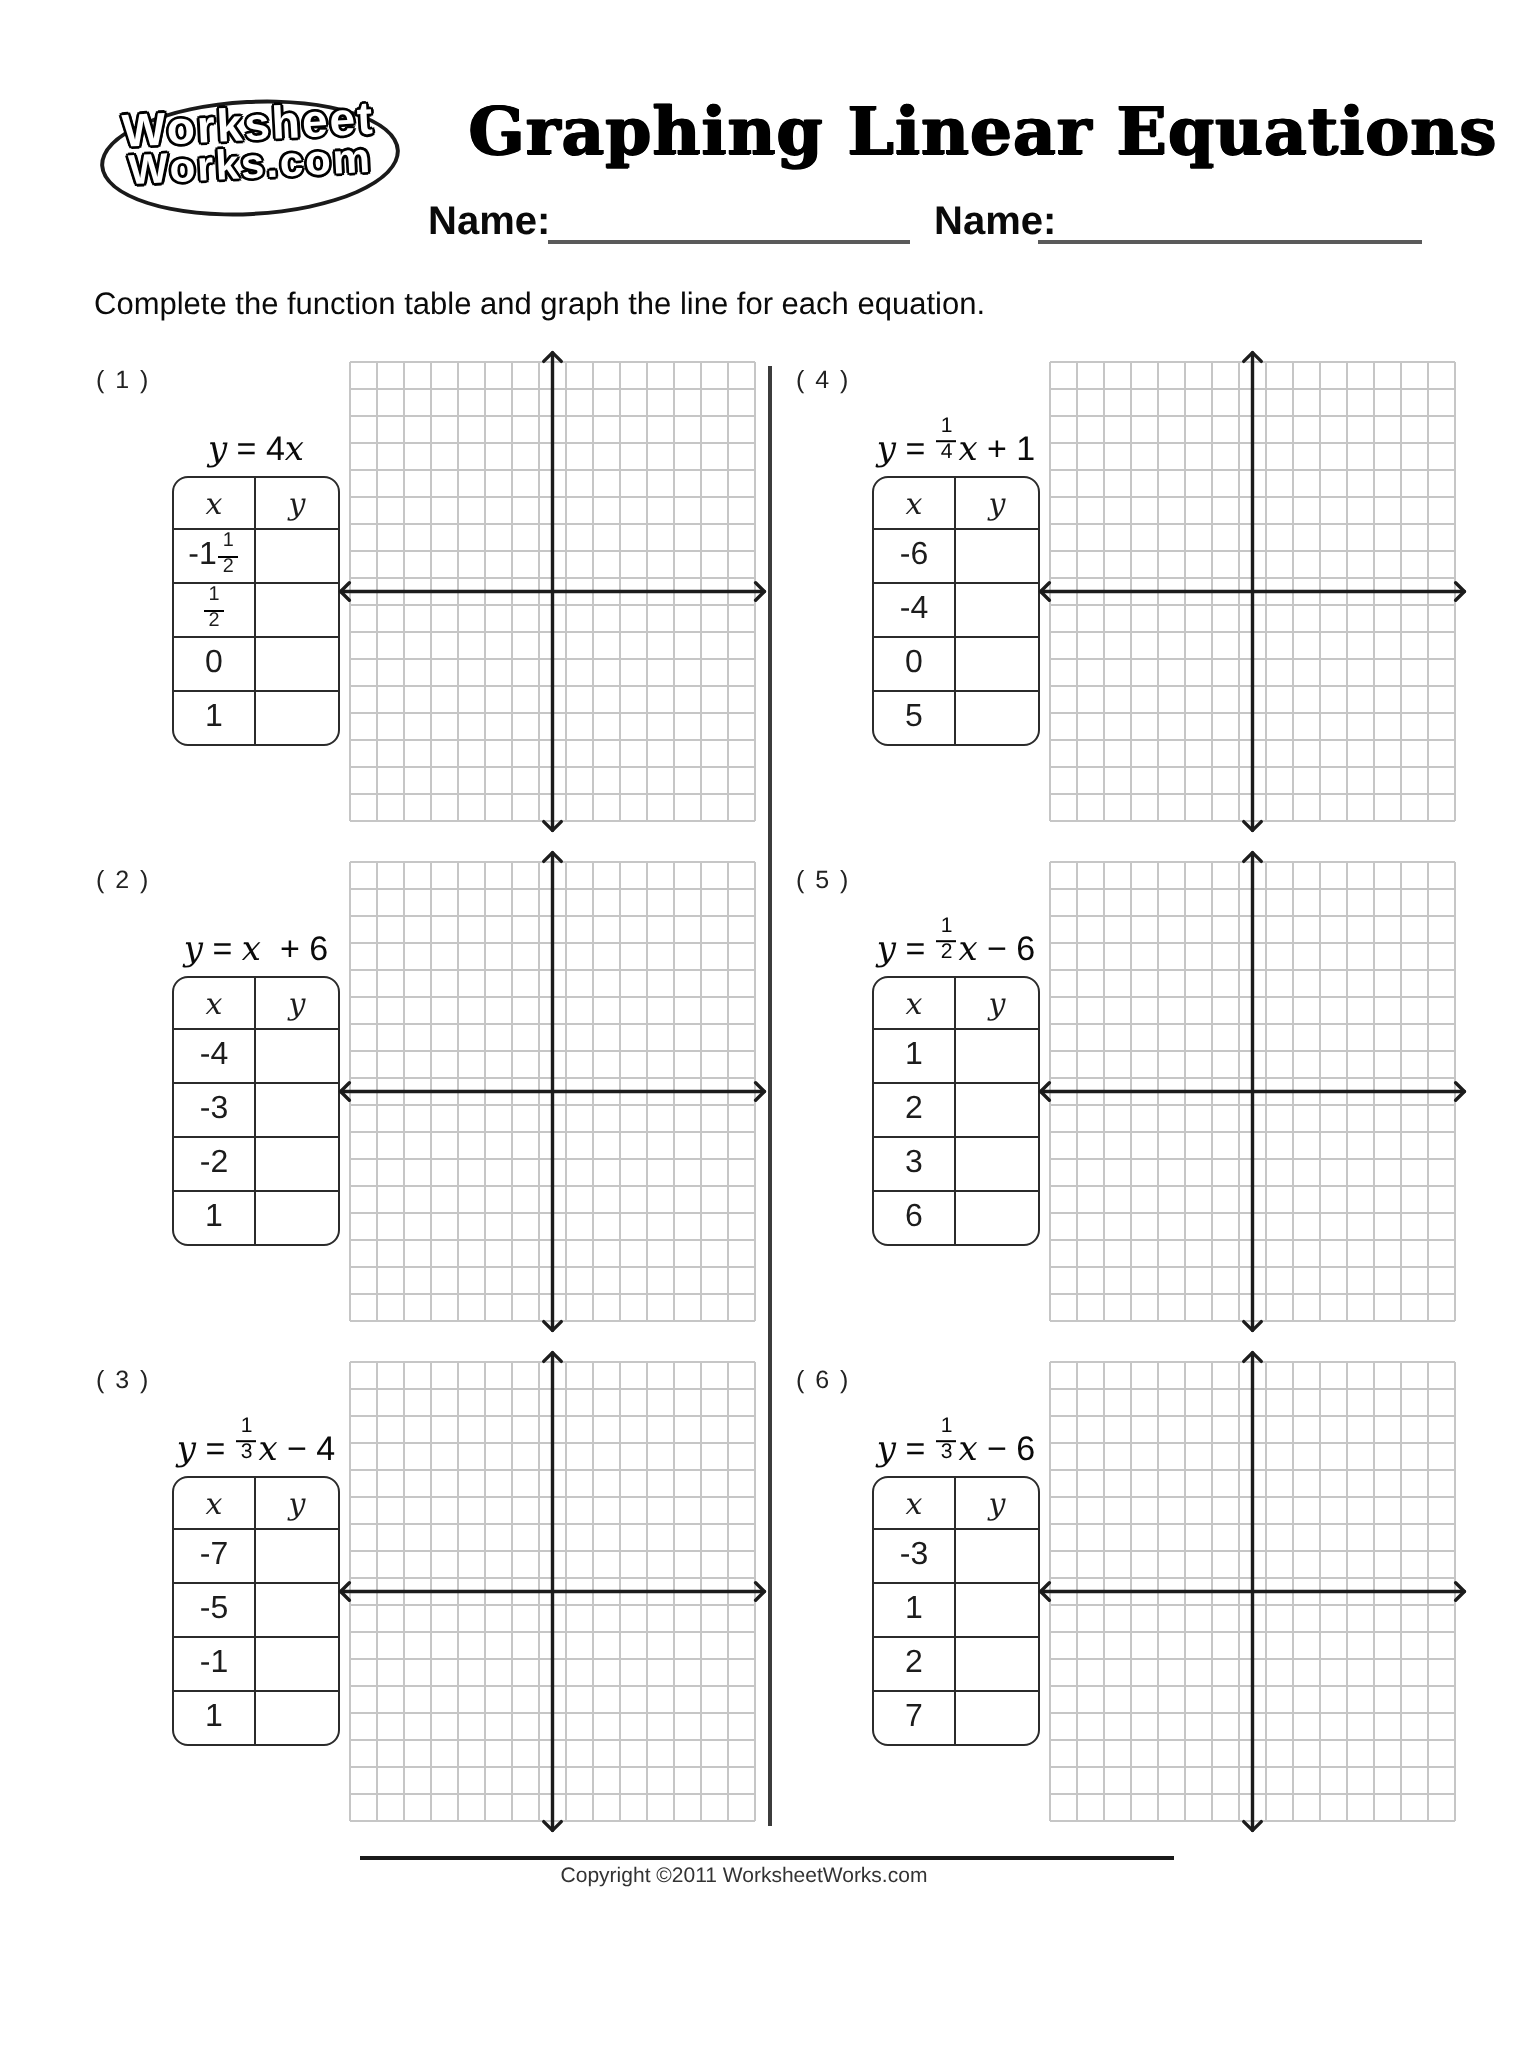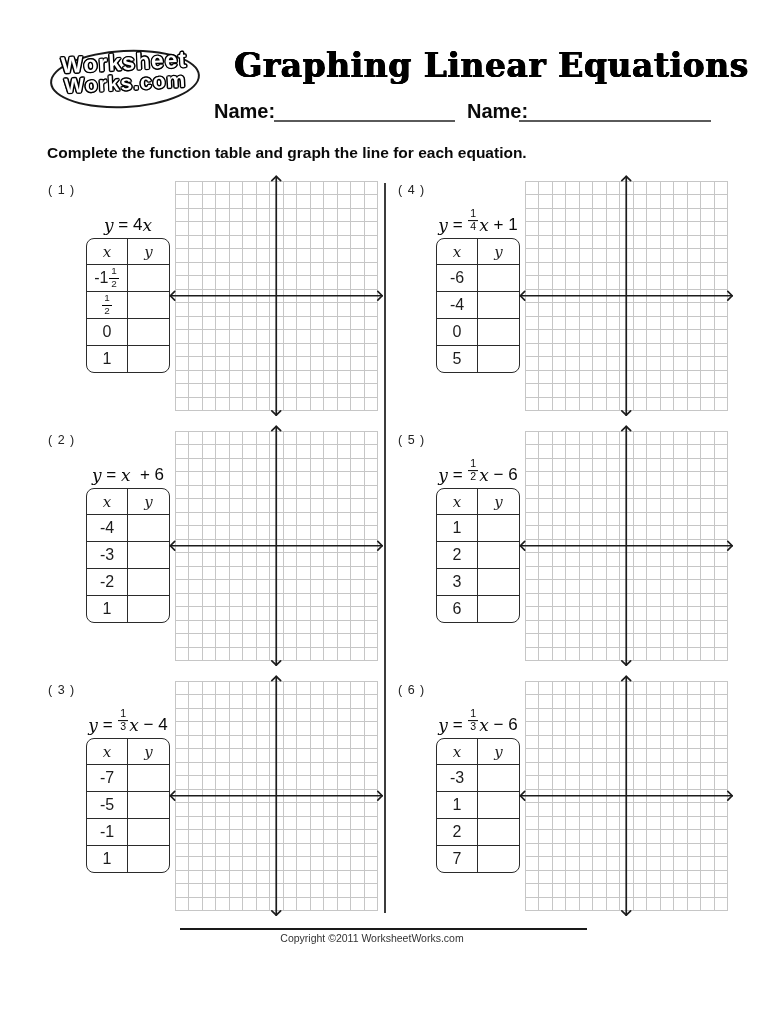--- a/index.html
+++ b/index.html
@@ -37,21 +37,21 @@
   }
 
   .field-label { position:absolute; font-weight:bold; font-size:20px; color:#0a0a0a; }
   .name-label { left:214px; top:100px; }
   .date-label { left:467px; top:100px; }
   .write-line { position:absolute; height:2px; background:#5a5a5a; top:120px; }
   .name-line { left:274px; width:181px; }
   .date-line { left:519px; width:192px; }
 
   .instruction {
-    position:absolute; left:47px; top:144px; font-weight:bold; font-size:15.5px;
+    position:absolute; left:47px; top:144px; font-weight:normal; font-size:15.5px;
     color:#0a0a0a;
   }
 
   
   .problems {
     position:absolute; left:48px; top:178px; width:672px;
     display:grid; grid-template-columns:350px 322px;
     grid-template-rows:250px 250px 250px; grid-auto-flow:column;
   }
   .problem { position:relative; }

